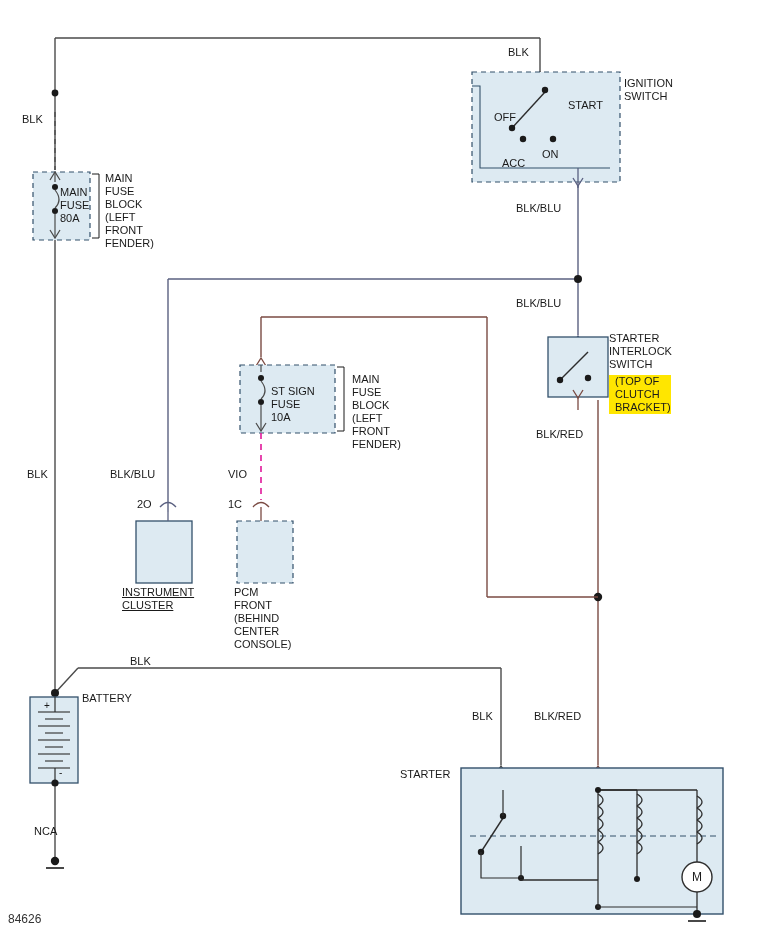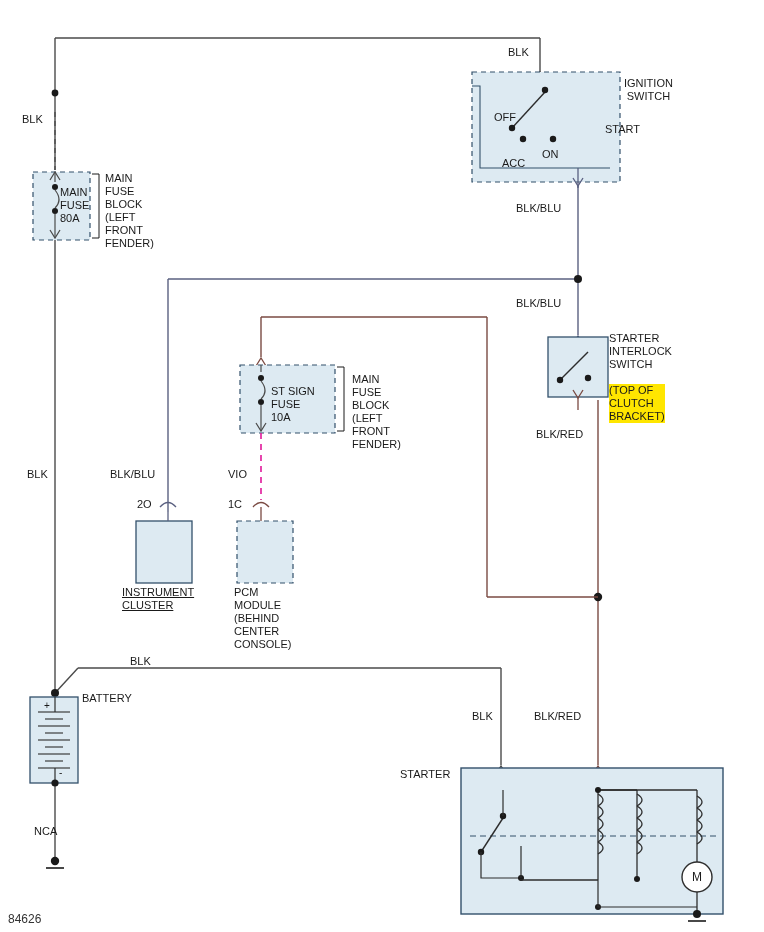--- a/index.html
+++ b/index.html
@@ -226,44 +226,44 @@
     <path d="M697,856 L697,862" stroke="#2d2d2d" stroke-width="1.3" fill="none"></path>
     <path d="M697,892 L697,912" stroke="#2d2d2d" stroke-width="1.3" fill="none"></path>
     <circle cx="697" cy="914" r="4" fill="#1a1a1a"></circle>
     <path d="M688,921 L706,921" stroke="#1a1a1a" stroke-width="1.6"></path>
   </svg>
 
   <div class="lbl" style="left:508px; top:46px;">BLK</div>
   <div class="lbl" style="left:22px; top:113px;">BLK</div>
   <div class="lbl" style="left:27px; top:468px;">BLK</div>
 
-  <div class="lbl" style="left:624px; top:77px;text-align:center;">IGNITION
+  <div class="lbl" style="left:624px; top:77px;">IGNITION
 SWITCH</div>
   <div class="lbl" style="left:494px; top:111px;text-align:right;">OFF</div>
   <div class="lbl" style="left:502px; top:157px;">ACC</div>
   <div class="lbl" style="left:542px; top:148px;">ON</div>
-  <div class="lbl" style="left:568px; top:123px;margin-left:37px;">START</div>
+  <div class="lbl" style="left:568px; top:99px;">START</div>
 
   <div class="lbl" style="left:516px; top:202px;">BLK/BLU</div>
   <div class="lbl" style="left:516px; top:297px;">BLK/BLU</div>
 
   <div class="lbl" style="left:60px; top:186px;">MAIN
 FUSE
 80A</div>
   <div class="lbl" style="left:105px; top:172px;">MAIN
 FUSE
 BLOCK
 (LEFT
 FRONT
 FENDER)</div>
 
   <div class="lbl" style="left:609px; top:332px;">STARTER
 INTERLOCK
 SWITCH</div>
-  <div class="lbl hl" style="left:609px; top:384px;">(TOP OF
+  <div class="lbl hl" style="left:609px; top:375px;padding-left:6px;">(TOP OF
 CLUTCH
 BRACKET)</div>
 
   <div class="lbl" style="left:536px; top:428px;">BLK/RED</div>
 
   <div class="lbl" style="left:271px; top:385px;">ST SIGN
 FUSE
 10A</div>
   <div class="lbl" style="left:352px; top:373px;">MAIN
 FUSE
@@ -274,21 +274,21 @@
 
   <div class="lbl" style="left:110px; top:468px;">BLK/BLU</div>
   <div class="lbl" style="left:228px; top:468px;">VIO</div>
 
   <div class="lbl" style="left:137px; top:498px;">2O</div>
   <div class="lbl" style="left:228px; top:498px;">1C</div>
 
   <div class="lbl" style="left:122px; top:586px;text-decoration:underline;">INSTRUMENT
 CLUSTER</div>
   <div class="lbl" style="left:234px; top:586px;">PCM
-MODULE
+FRONT
 (BEHIND
 CENTER
 CONSOLE)</div>
 
   <div class="lbl" style="left:130px; top:655px;">BLK</div>
   <div class="lbl" style="left:82px; top:692px;">BATTERY</div>
   <div class="lbl small" style="left:44px; top:699px;">+</div>
   <div class="lbl small" style="left:59px; top:766px;">-</div>
 
   <div class="lbl" style="left:22px; top:825px;margin-left:12px;">NCA</div>

